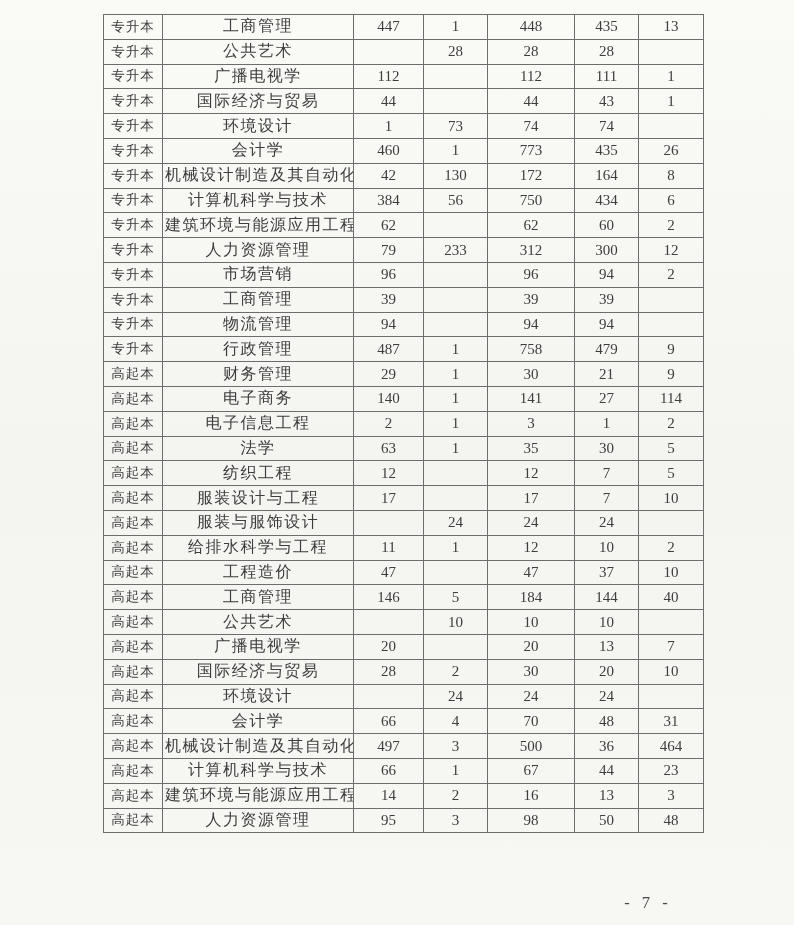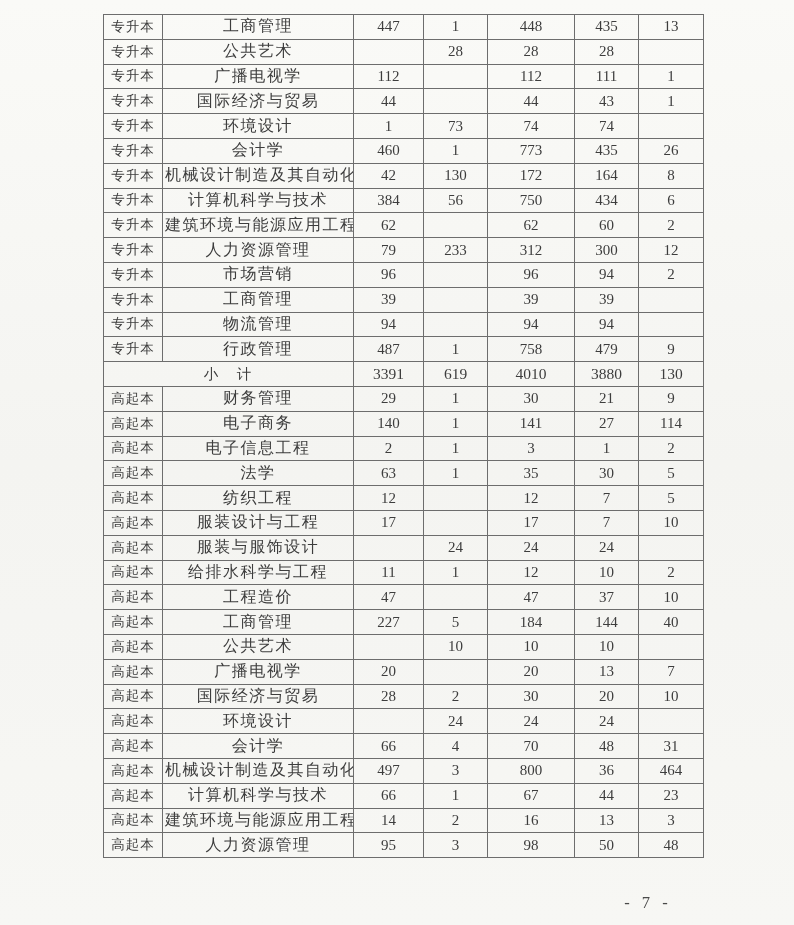--- a/index.html
+++ b/index.html
@@ -205,28 +205,20 @@
           </tr>
           <tr>
             <td class="level">专升本</td>
             <td class="major">行政管理</td>
             <td class="num">487</td>
             <td class="num">1</td>
             <td class="num">758</td>
             <td class="num">479</td>
             <td class="num">9</td>
           </tr>
-          <tr class="subtotal">
-            <td colspan="2" class="merged">小　计</td>
-            <td class="num">3391</td>
-            <td class="num">619</td>
-            <td class="num">4010</td>
-            <td class="num">3880</td>
-            <td class="num">130</td>
-          </tr>
           <tr>
             <td class="level">高起本</td>
             <td class="major">财务管理</td>
             <td class="num">29</td>
             <td class="num">1</td>
             <td class="num">30</td>
             <td class="num">21</td>
             <td class="num">9</td>
           </tr>
           <tr>
@@ -297,21 +289,21 @@
             <td class="major">工程造价</td>
             <td class="num">47</td>
             <td class="num"></td>
             <td class="num">47</td>
             <td class="num">37</td>
             <td class="num">10</td>
           </tr>
           <tr>
             <td class="level">高起本</td>
             <td class="major">工商管理</td>
-            <td class="num">227</td>
+            <td class="num">146</td>
             <td class="num">5</td>
             <td class="num">184</td>
             <td class="num">144</td>
             <td class="num">40</td>
           </tr>
           <tr>
             <td class="level">高起本</td>
             <td class="major">公共艺术</td>
             <td class="num"></td>
             <td class="num">10</td>
@@ -353,21 +345,21 @@
             <td class="num">4</td>
             <td class="num">70</td>
             <td class="num">48</td>
             <td class="num">31</td>
           </tr>
           <tr>
             <td class="level">高起本</td>
             <td class="major">机械设计制造及其自动化</td>
             <td class="num">497</td>
             <td class="num">3</td>
-            <td class="num">800</td>
+            <td class="num">500</td>
             <td class="num">36</td>
             <td class="num">464</td>
           </tr>
           <tr>
             <td class="level">高起本</td>
             <td class="major">计算机科学与技术</td>
             <td class="num">66</td>
             <td class="num">1</td>
             <td class="num">67</td>
             <td class="num">44</td>

